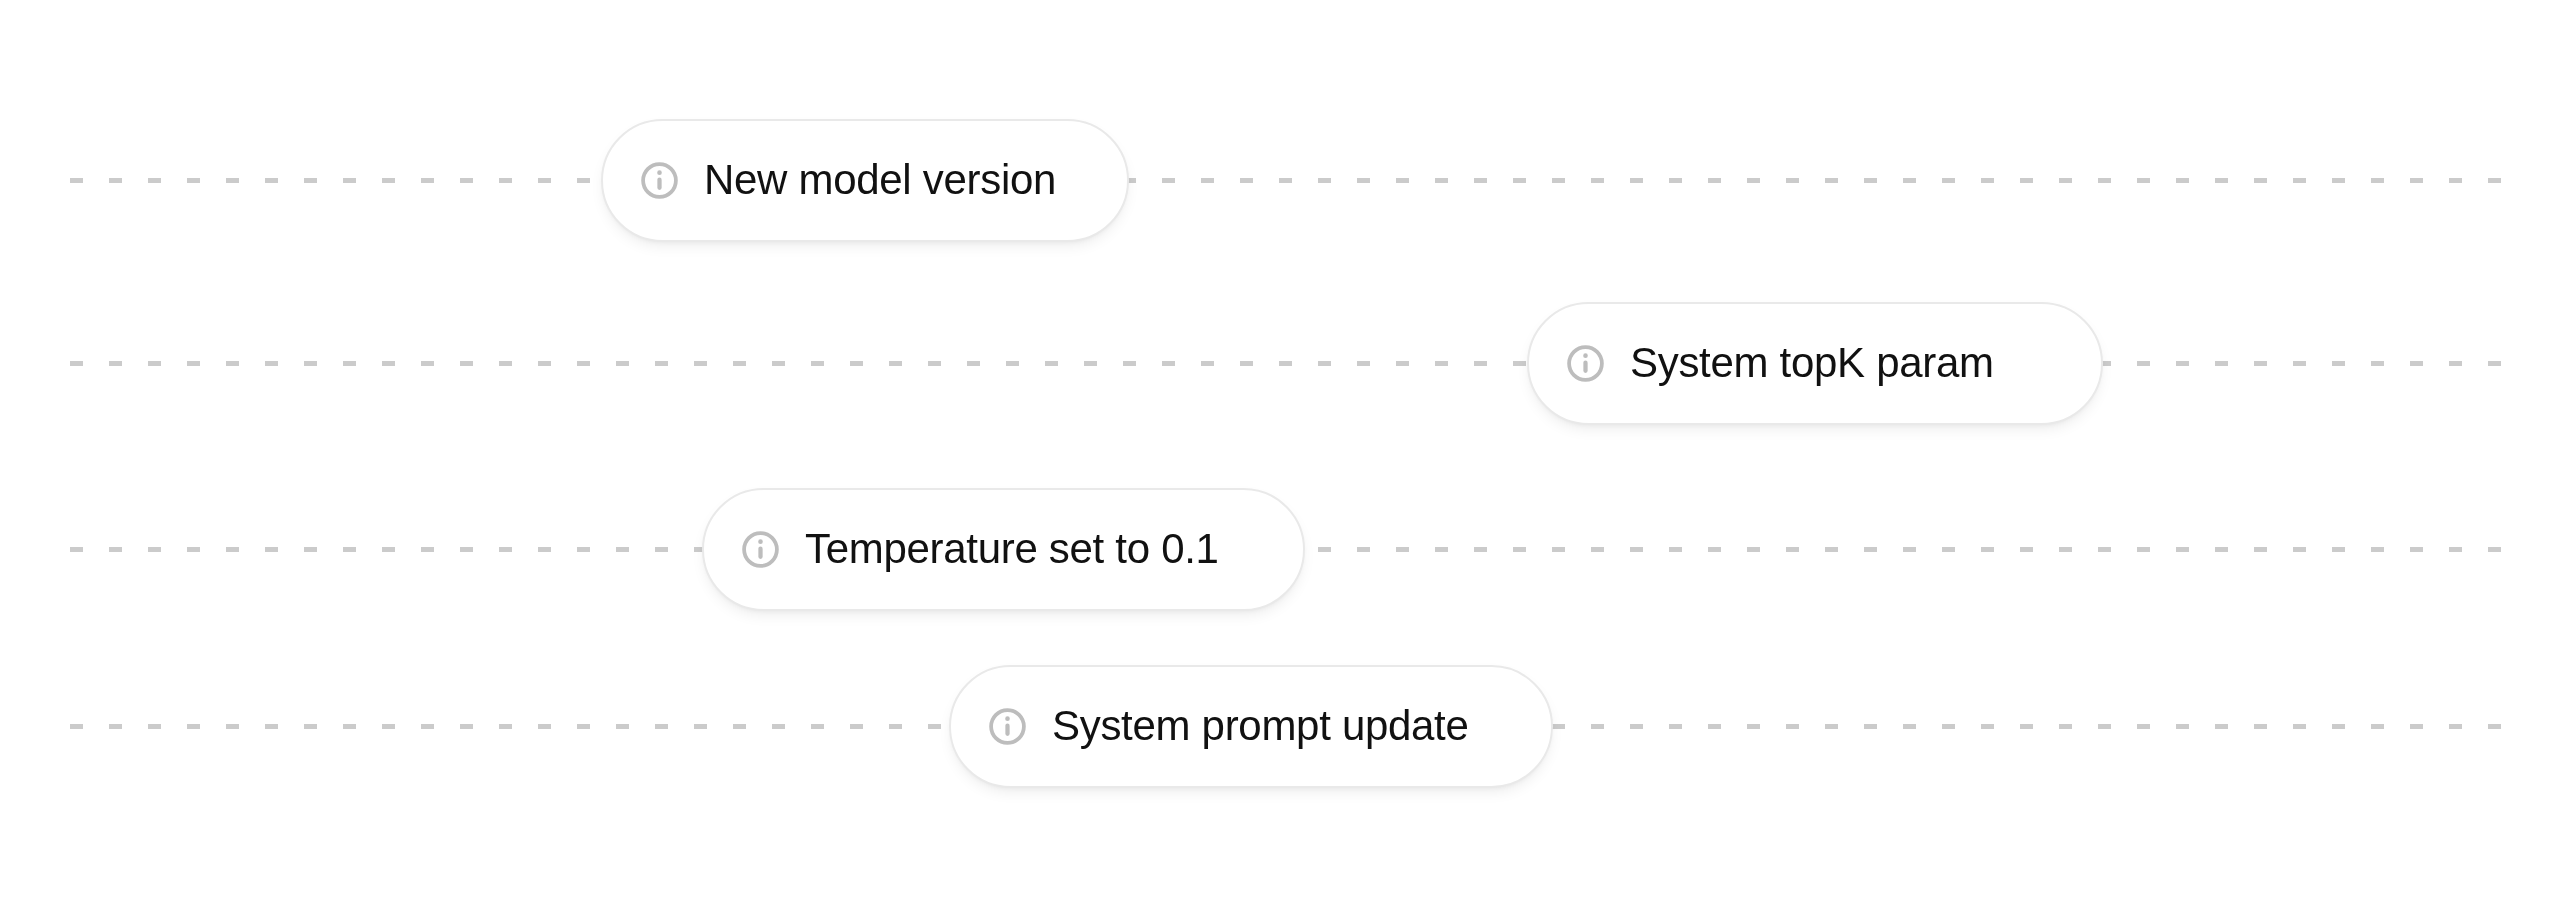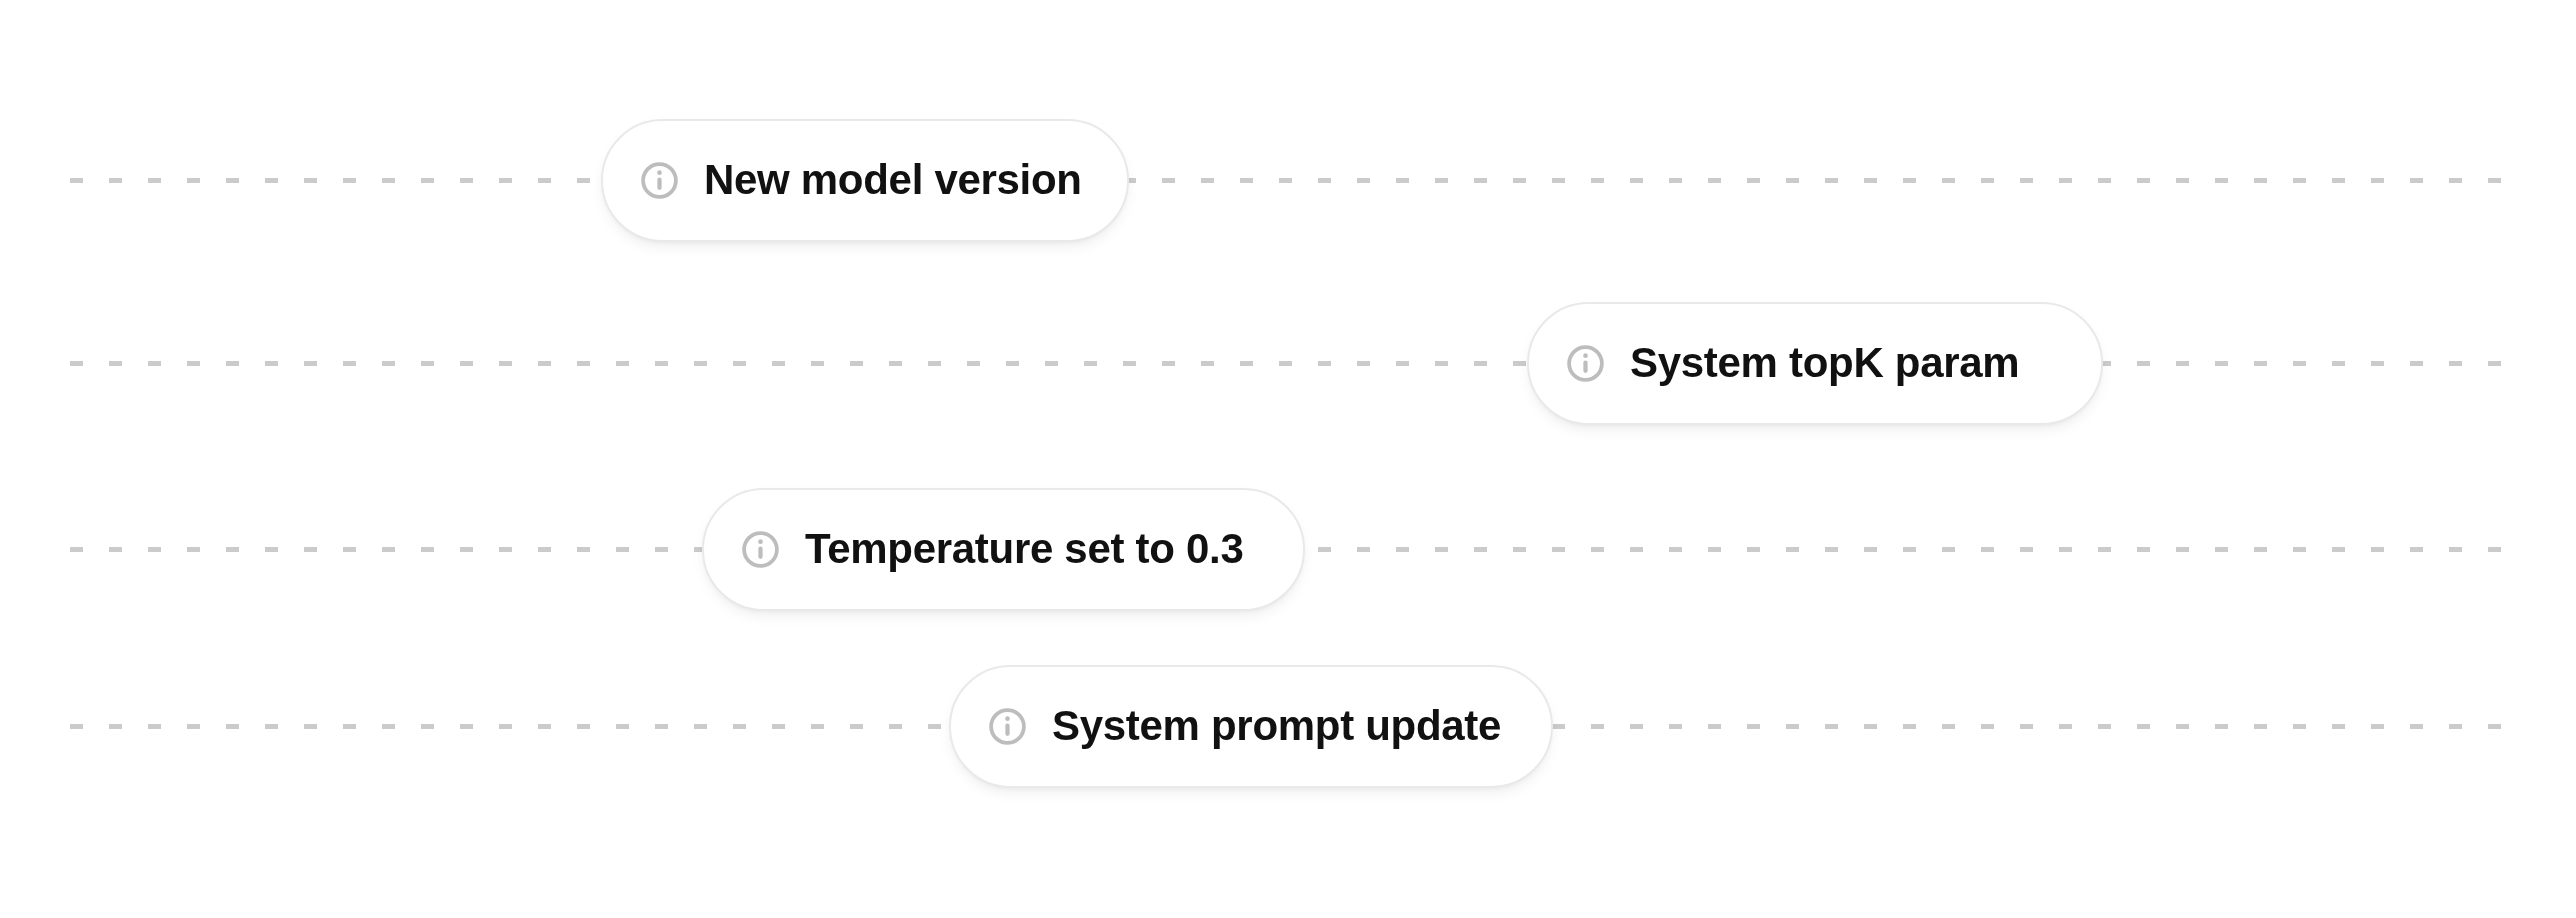--- a/index.html
+++ b/index.html
@@ -65,21 +65,21 @@
 
   .info-icon {
     flex: 0 0 auto;
     width: 41px;
     height: 41px;
     display: block;
   }
 
   .pill-label {
     font-size: 42px;
-    font-weight: 700;
+    font-weight: 400;
     color: #111111;
     letter-spacing: -0.3px;
     line-height: 1;
     font-family: "Liberation Sans", sans-serif;
   }
 </style>
 </head>
 <body>
 
 <div id="timeline">
@@ -106,21 +106,21 @@
       </div>
     </div>
     <div class="rail-row" style="top: 483px;">
       <div class="dashed-rail" style="left: 70px; width: 2433px; background-image: repeating-linear-gradient(to right, rgb(203, 203, 203) 0px, rgb(203, 203, 203) 13.3px, rgba(255, 255, 255, 0) 13.3px, rgba(255, 255, 255, 0) 39px);"></div>
       <div class="event-pill" style="left: 702px; width: 603px; background: rgb(255, 255, 255); border-color: rgb(233, 233, 233);">
         <svg class="info-icon" viewBox="0 0 24 24">
           <circle cx="12" cy="12" r="9.6" fill="none" stroke="#bdbdbd" stroke-width="2.2"></circle>
           <circle cx="12" cy="7.4" r="1.35" fill="#bdbdbd"></circle>
           <rect x="10.75" y="10.3" width="2.5" height="7.2" rx="1.25" fill="#bdbdbd"></rect>
         </svg>
-        <span class="pill-label" style="color: rgb(17, 17, 17);">Temperature set to 0.3</span>
+        <span class="pill-label" style="color: rgb(17, 17, 17);">Temperature set to 0.1</span>
       </div>
     </div>
     <div class="rail-row" style="top: 660px; padding-left: 46px;">
       <div class="dashed-rail" style="left: 70px; width: 2433px; background-image: repeating-linear-gradient(to right, rgb(203, 203, 203) 0px, rgb(203, 203, 203) 13.3px, rgba(255, 255, 255, 0) 13.3px, rgba(255, 255, 255, 0) 39px);"></div>
       <div class="event-pill" style="left: 949px; width: 604px; background: rgb(255, 255, 255); border-color: rgb(233, 233, 233);">
         <svg class="info-icon" viewBox="0 0 24 24">
           <circle cx="12" cy="12" r="9.6" fill="none" stroke="#bdbdbd" stroke-width="2.2"></circle>
           <circle cx="12" cy="7.4" r="1.35" fill="#bdbdbd"></circle>
           <rect x="10.75" y="10.3" width="2.5" height="7.2" rx="1.25" fill="#bdbdbd"></rect>
         </svg>

